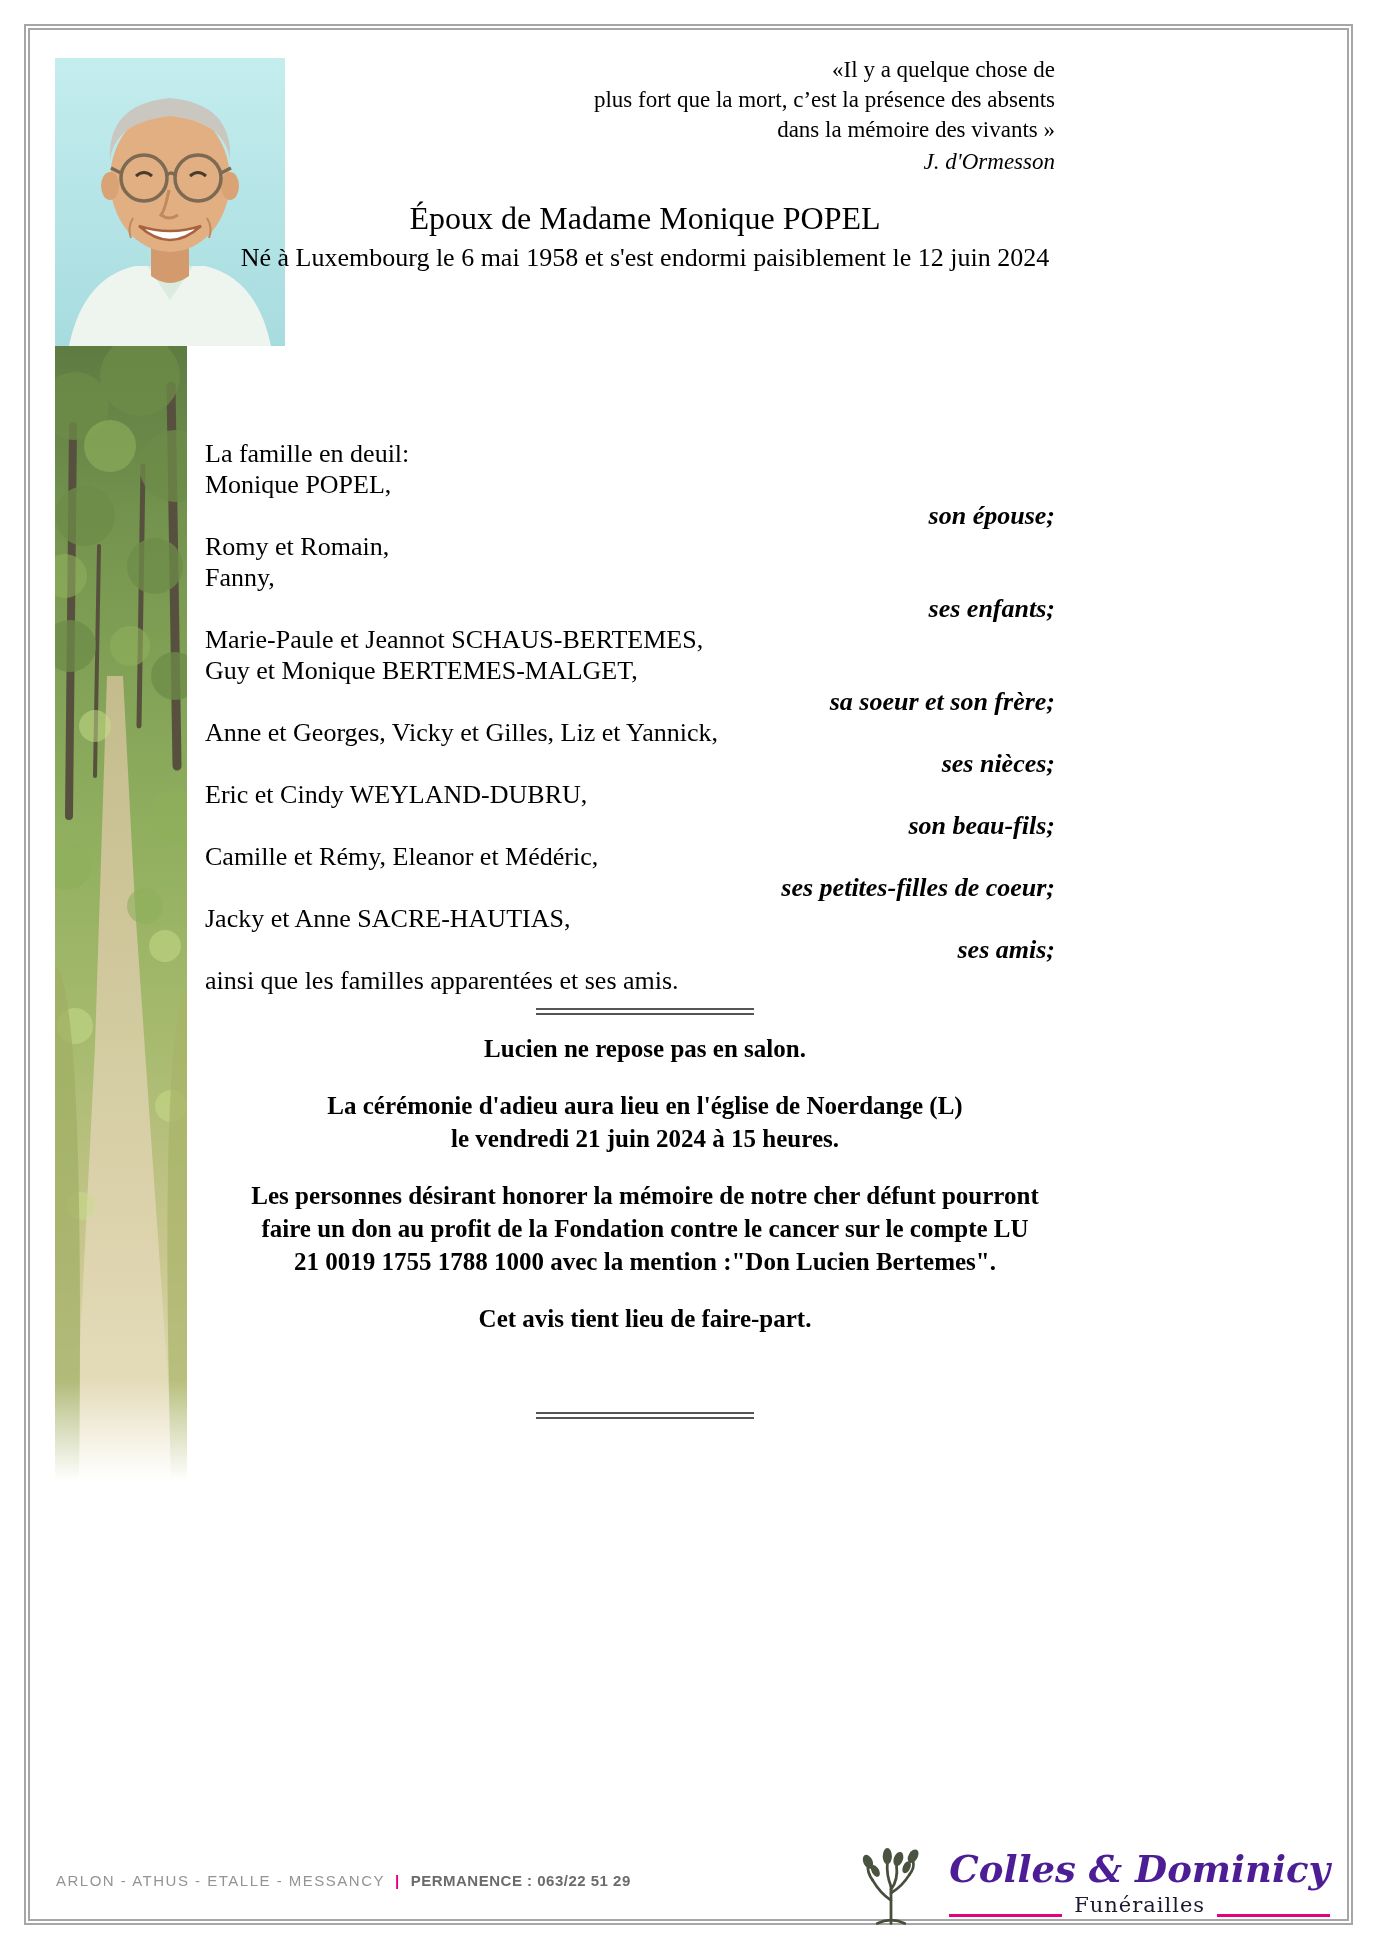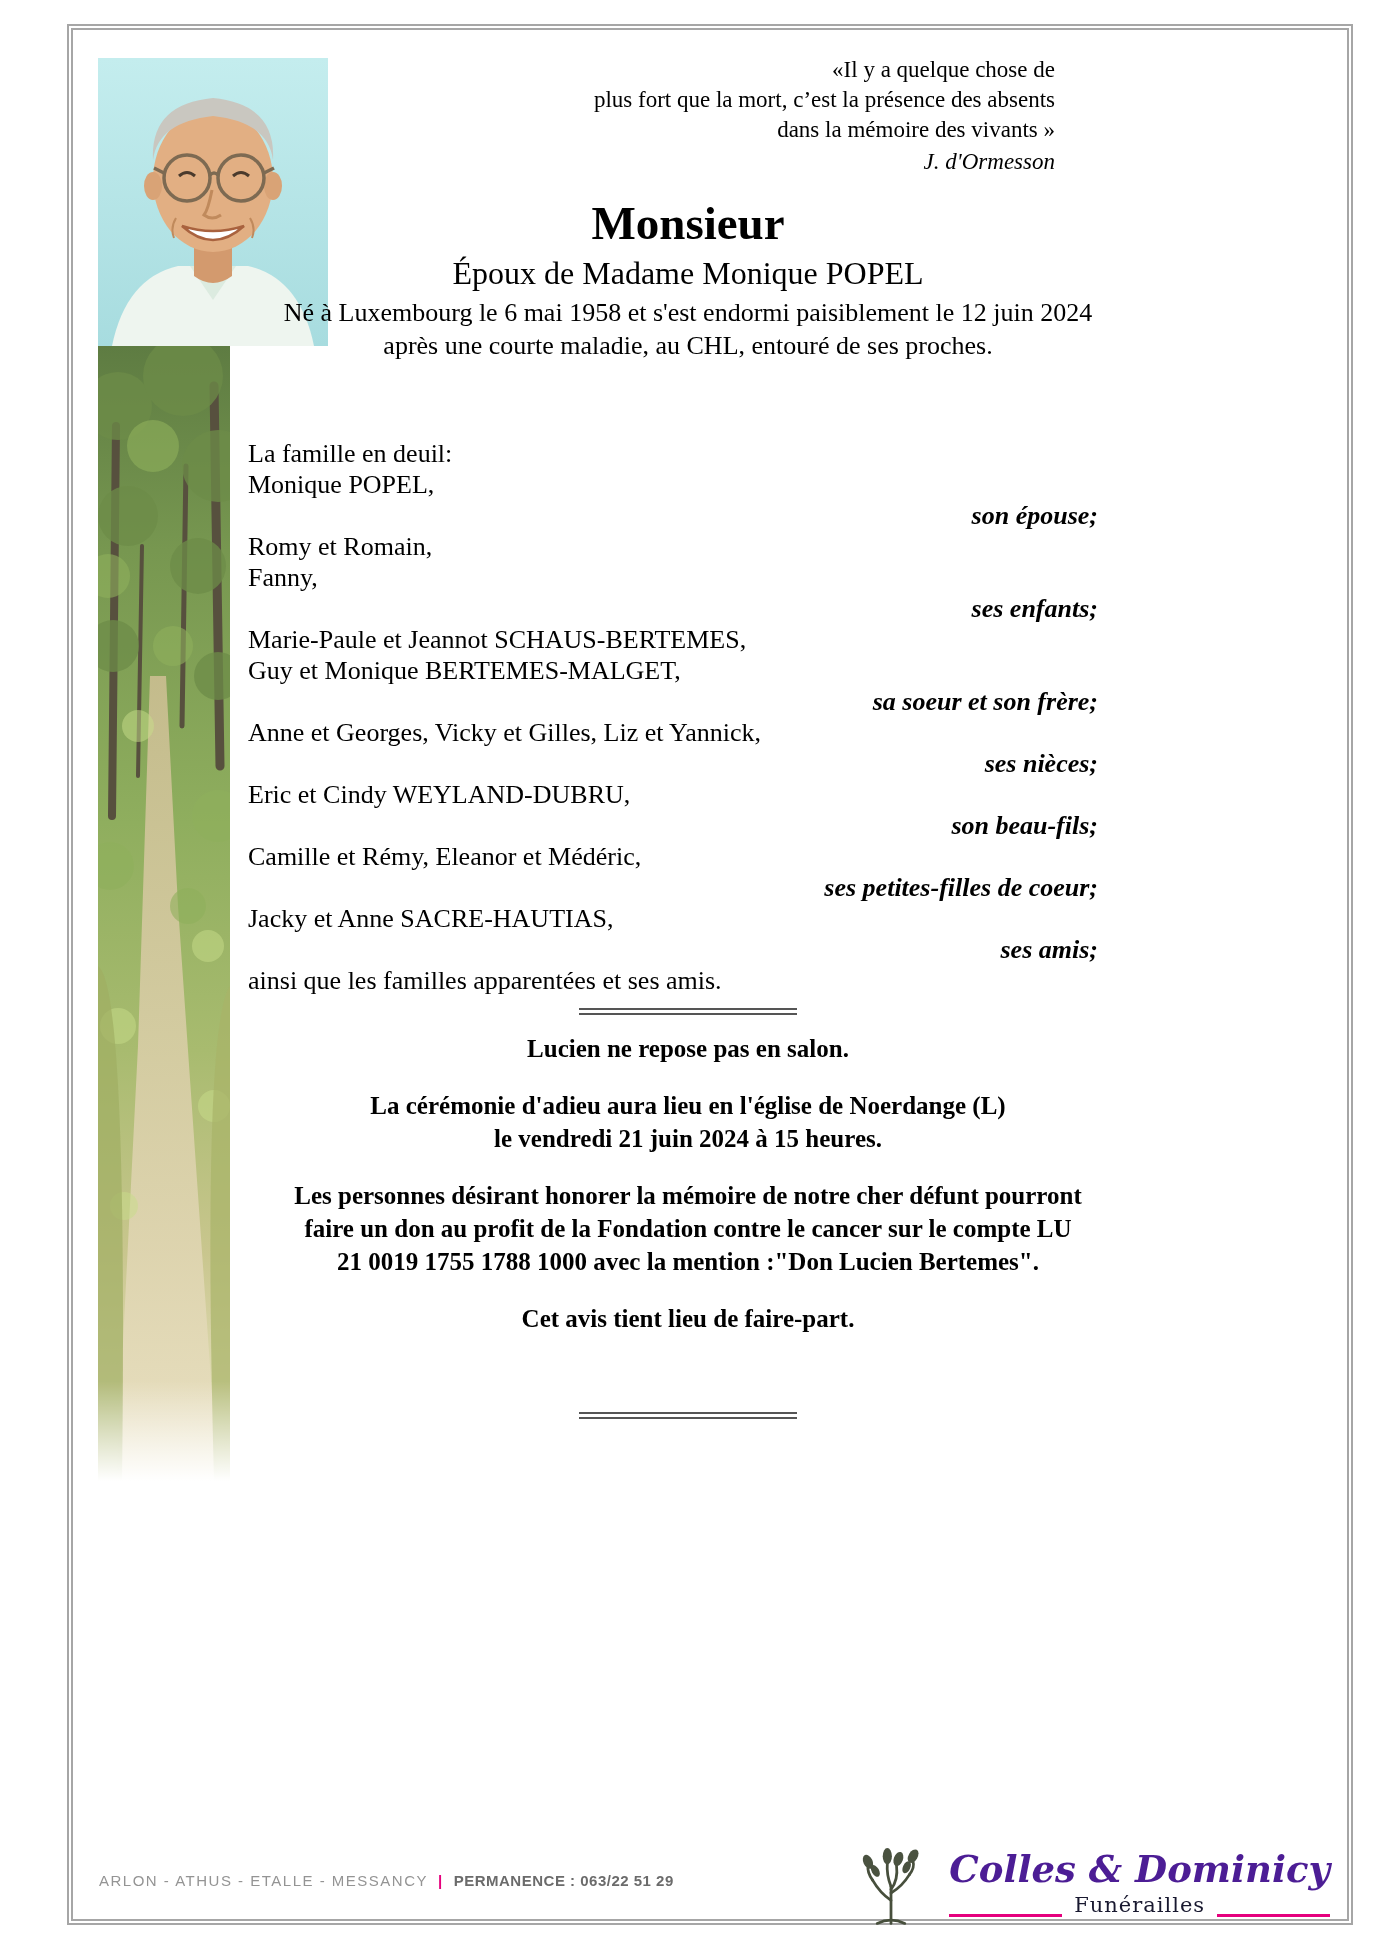--- a/index.html
+++ b/index.html
@@ -2,21 +2,21 @@
 <html><head>
 <meta charset="utf-8">
 <title>Avis mortuaire</title>
 <style>
   * { margin:0; padding:0; box-sizing:border-box; }
   html,body { background:#ffffff; }
   body {
     width:1377px; height:1949px; position:relative; overflow:hidden;
     font-family:"Liberation Serif", serif; color:#000;
   }
-  .page { position:absolute; inset:0; background:#fff;margin-left:43px; }
+  .page { position:absolute; inset:0; background:#fff; }
 
   
   .frame {
     position:absolute; inset:24px;
     border:6px double #a6a6a6;
     pointer-events:none;
   }
 
   
   .photo { position:absolute; left:55px; top:58px; width:230px; height:288px; }
@@ -187,24 +187,22 @@
   </div>
 
   <div class="quote">
     <div>«Il y a quelque chose de</div>
     <div>plus fort que la mort, c’est la présence des absents</div>
     <div>dans la mémoire des vivants »</div>
     <div class="author">J. d'Ormesson</div>
   </div>
 
   <div class="titles">
-    <div class="title-main">Monsieur</div>
     <div class="subtitle">Époux de Madame Monique POPEL</div>
     <div class="intro">Né à Luxembourg le 6 mai 1958 et s'est endormi paisiblement le 12 juin 2024</div>
-    <div class="intro">après une courte maladie, au CHL, entouré de ses proches.</div>
   </div>
 
   <section class="family">
     <div>La famille en deuil:</div>
     <div class="name">Monique POPEL,</div>
     <div class="rel">son épouse;</div>
     <div class="name">Romy et Romain,</div>
     <div class="name">Fanny,</div>
     <div class="rel">ses enfants;</div>
     <div class="name">Marie-Paule et Jeannot SCHAUS-BERTEMES,</div>

